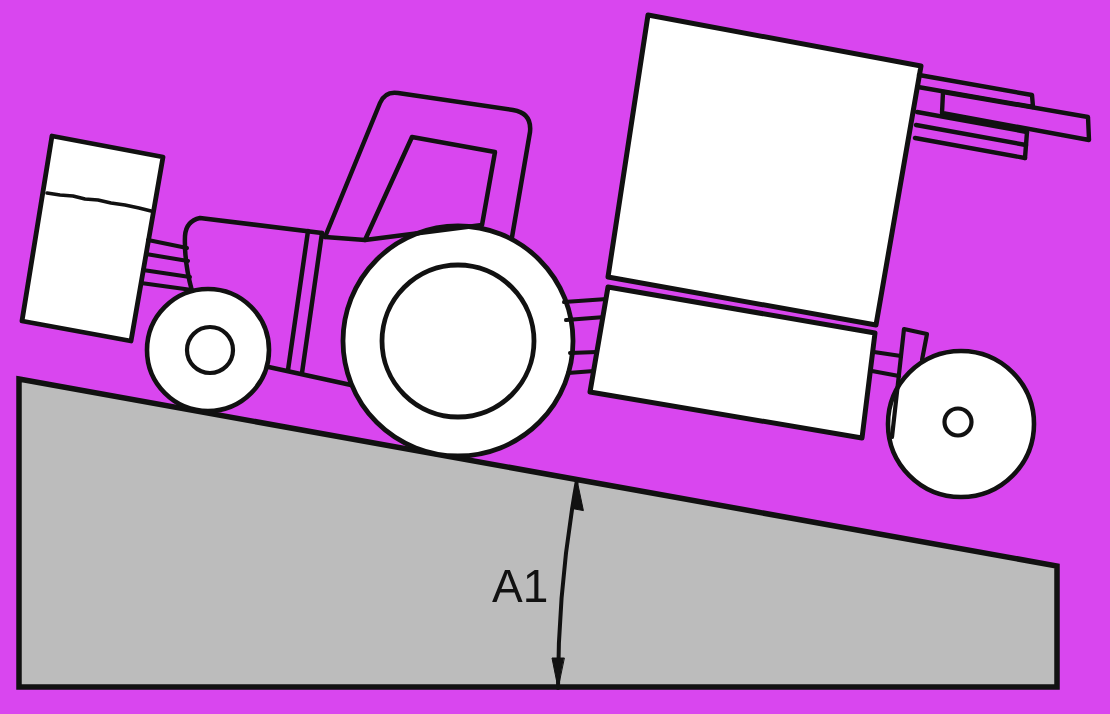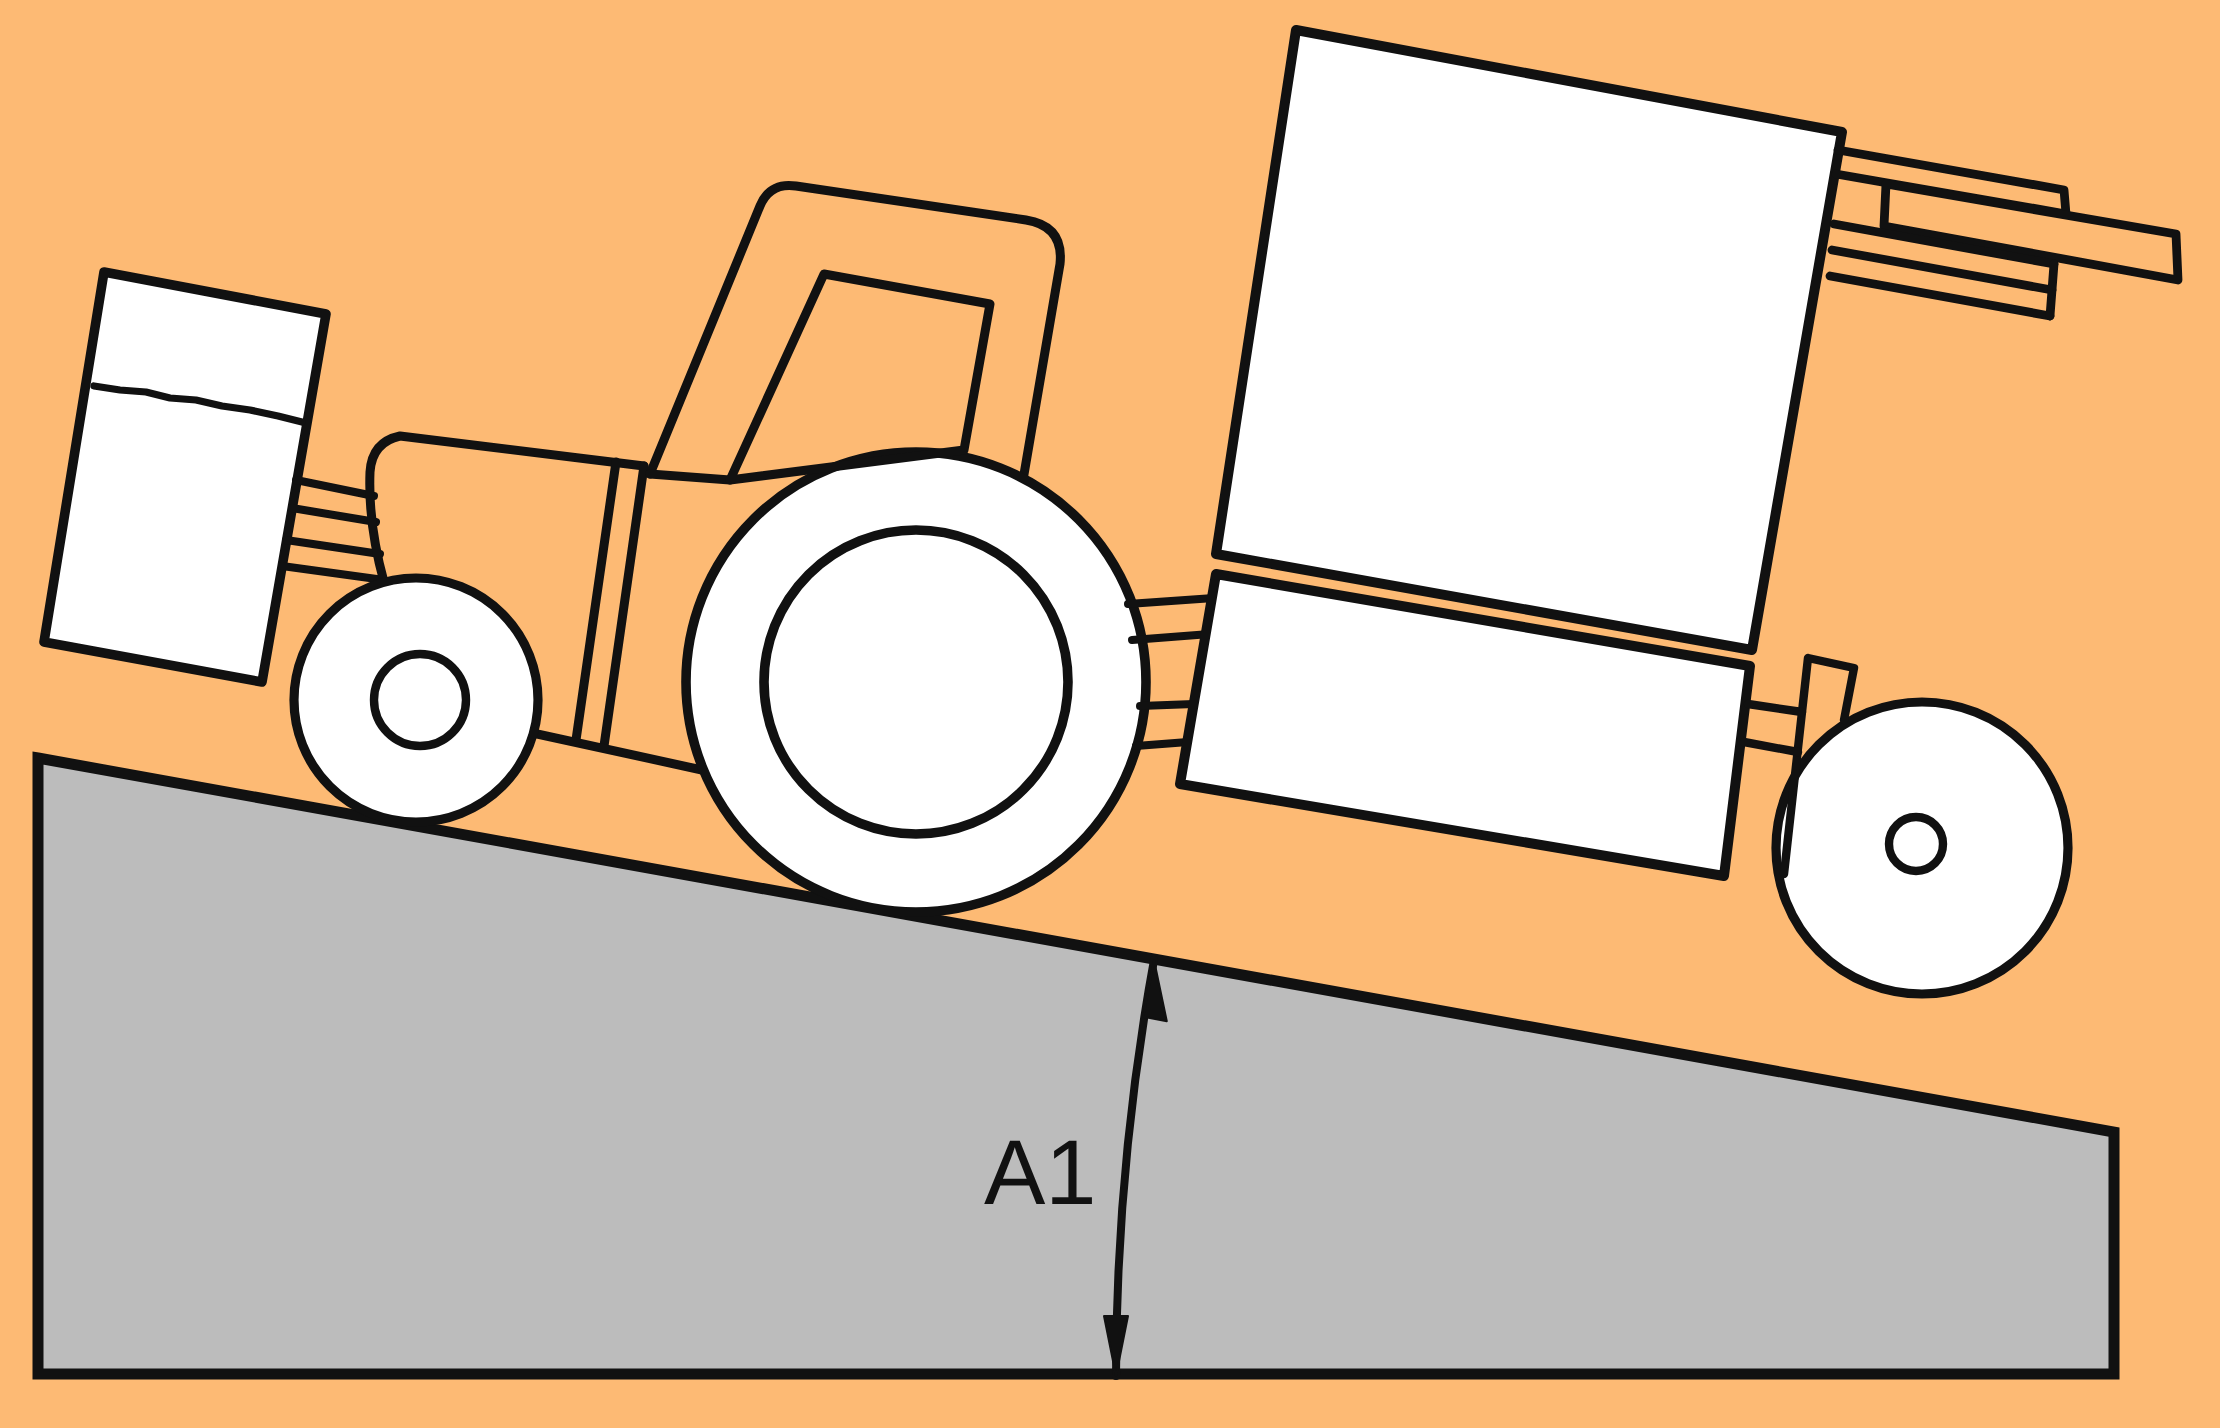--- a/index.html
+++ b/index.html
@@ -5,21 +5,21 @@
   html, body {
     margin: 0;
     padding: 0;
     background: #ffffff;
     font-family: "Liberation Sans", sans-serif;
   }
   .stage {
     position: relative;
     width: 1110px;
     height: 714px;
-    background: #fdba74;
+    background: #d946ef;
     overflow: hidden;
   }
   svg { display: block; }
   text.angle-label {
     font-family: "Liberation Sans", sans-serif;
     font-size: 46px;
     fill: #111111;
     stroke: none;
   }
 </style>

